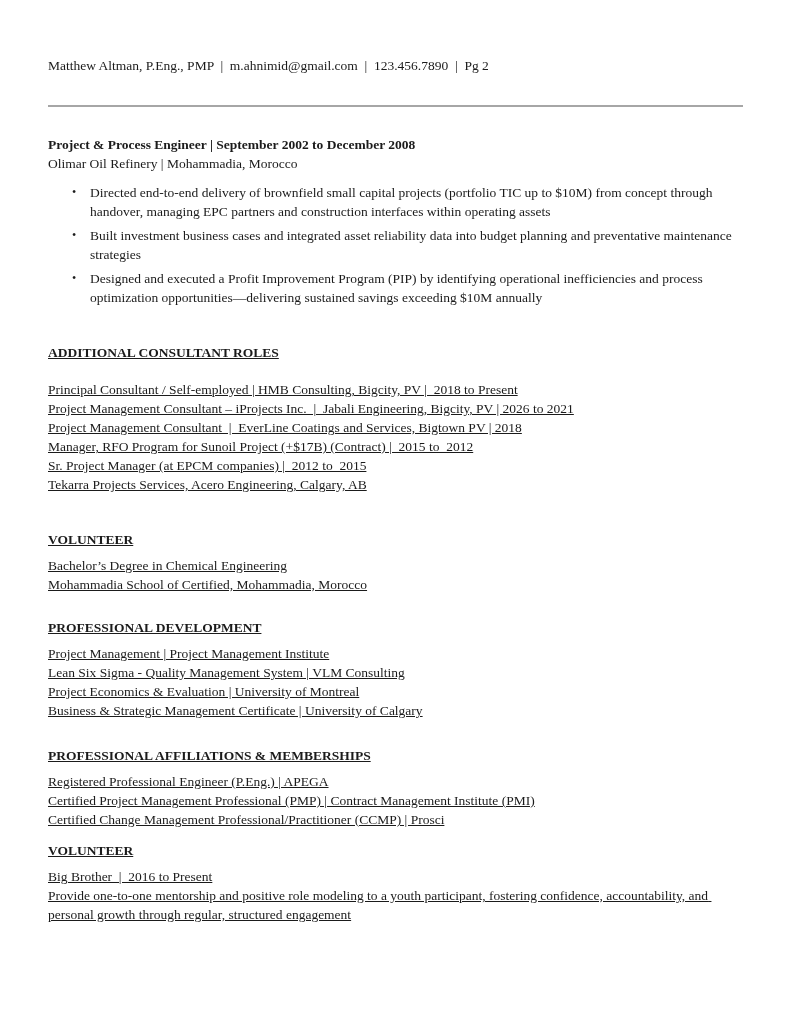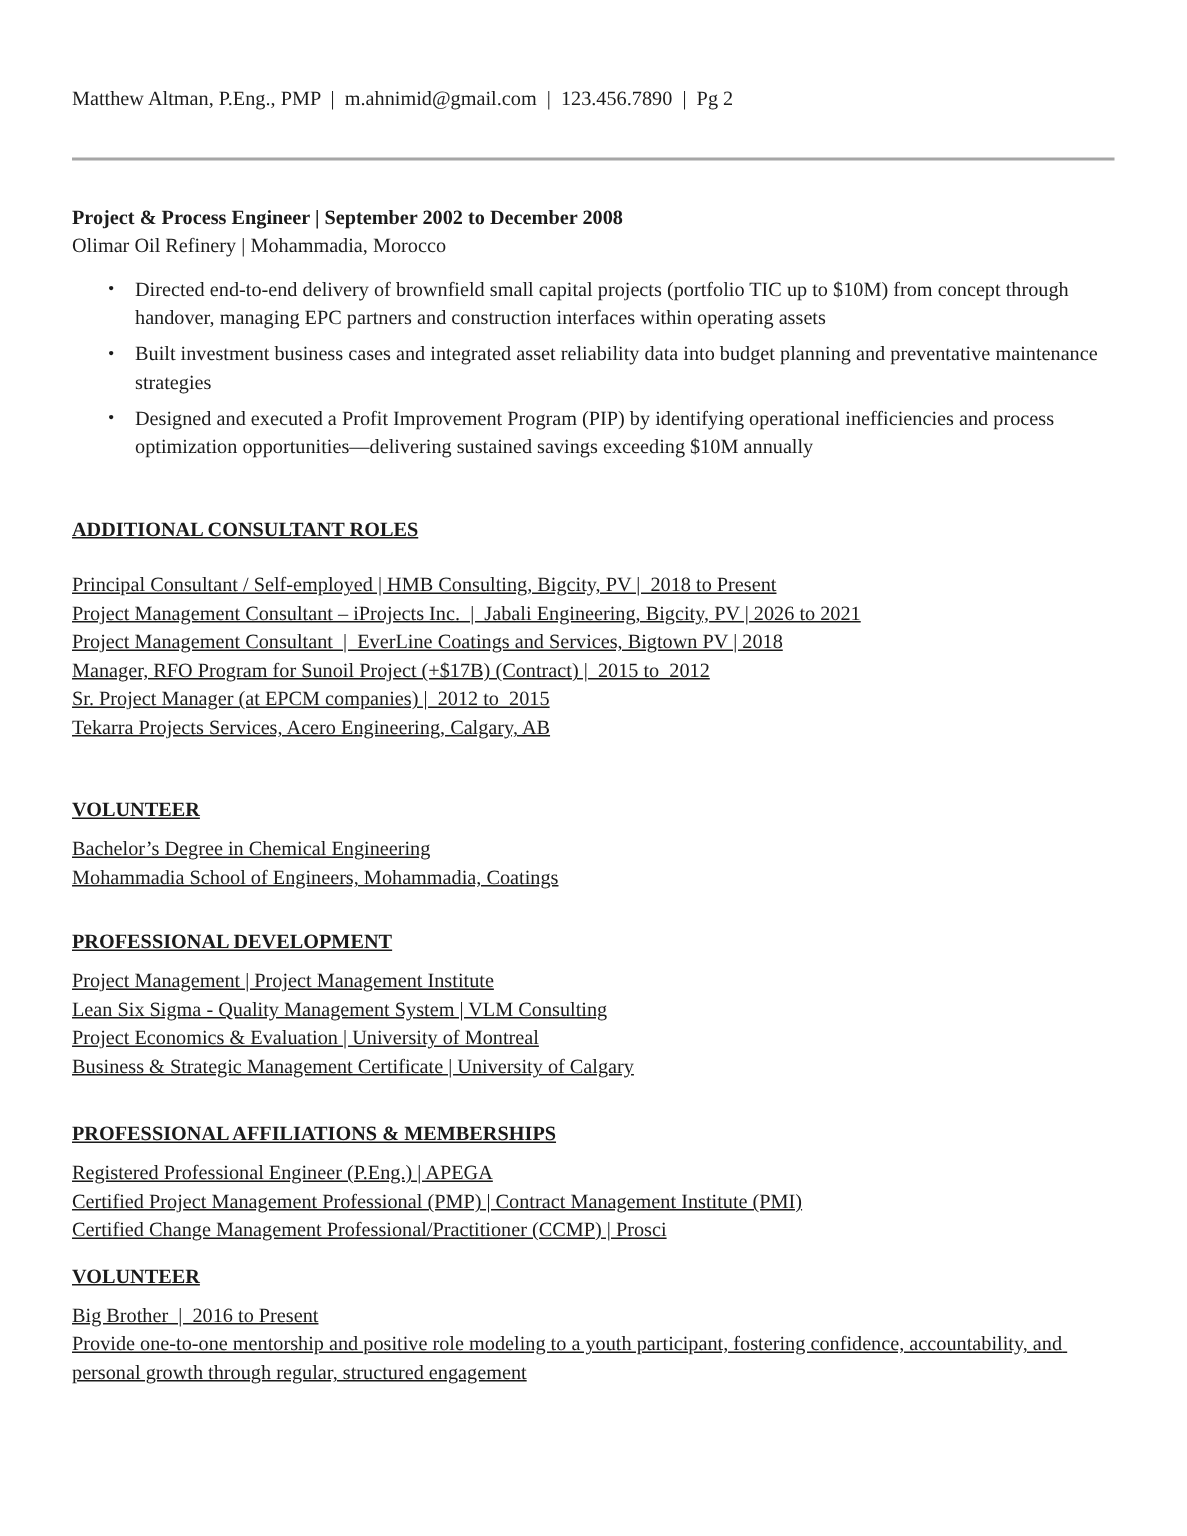--- a/index.html
+++ b/index.html
@@ -93,21 +93,21 @@
     <div class="line">Project Management Consultant – iProjects Inc.  |  Jabali Engineering, Bigcity, PV | 2026 to 2021</div>
     <div class="line">Project Management Consultant  |  EverLine Coatings and Services, Bigtown PV | 2018</div>
     <div class="line">Manager, RFO Program for Sunoil Project (+$17B) (Contract) |  2015 to  2012</div>
     <div class="line">Sr. Project Manager (at EPCM companies) |  2012 to  2015</div>
     <div class="line">Tekarra Projects Services, Acero Engineering, Calgary, AB</div>
   </section>
 
   <section class="section s-education">
     <div class="heading">VOLUNTEER</div>
     <div class="line">Bachelor’s Degree in Chemical Engineering</div>
-    <div class="line">Mohammadia School of Engineers, Mohammadia, Coatings</div>
+    <div class="line">Mohammadia School of Certified, Mohammadia, Morocco</div>
   </section>
 
   <section class="section s-profdev">
     <div class="heading">PROFESSIONAL DEVELOPMENT</div>
     <div class="line">Project Management | Project Management Institute</div>
     <div class="line">Lean Six Sigma - Quality Management System | VLM Consulting</div>
     <div class="line">Project Economics &amp; Evaluation | University of Montreal</div>
     <div class="line">Business &amp; Strategic Management Certificate | University of Calgary</div>
   </section>
 

